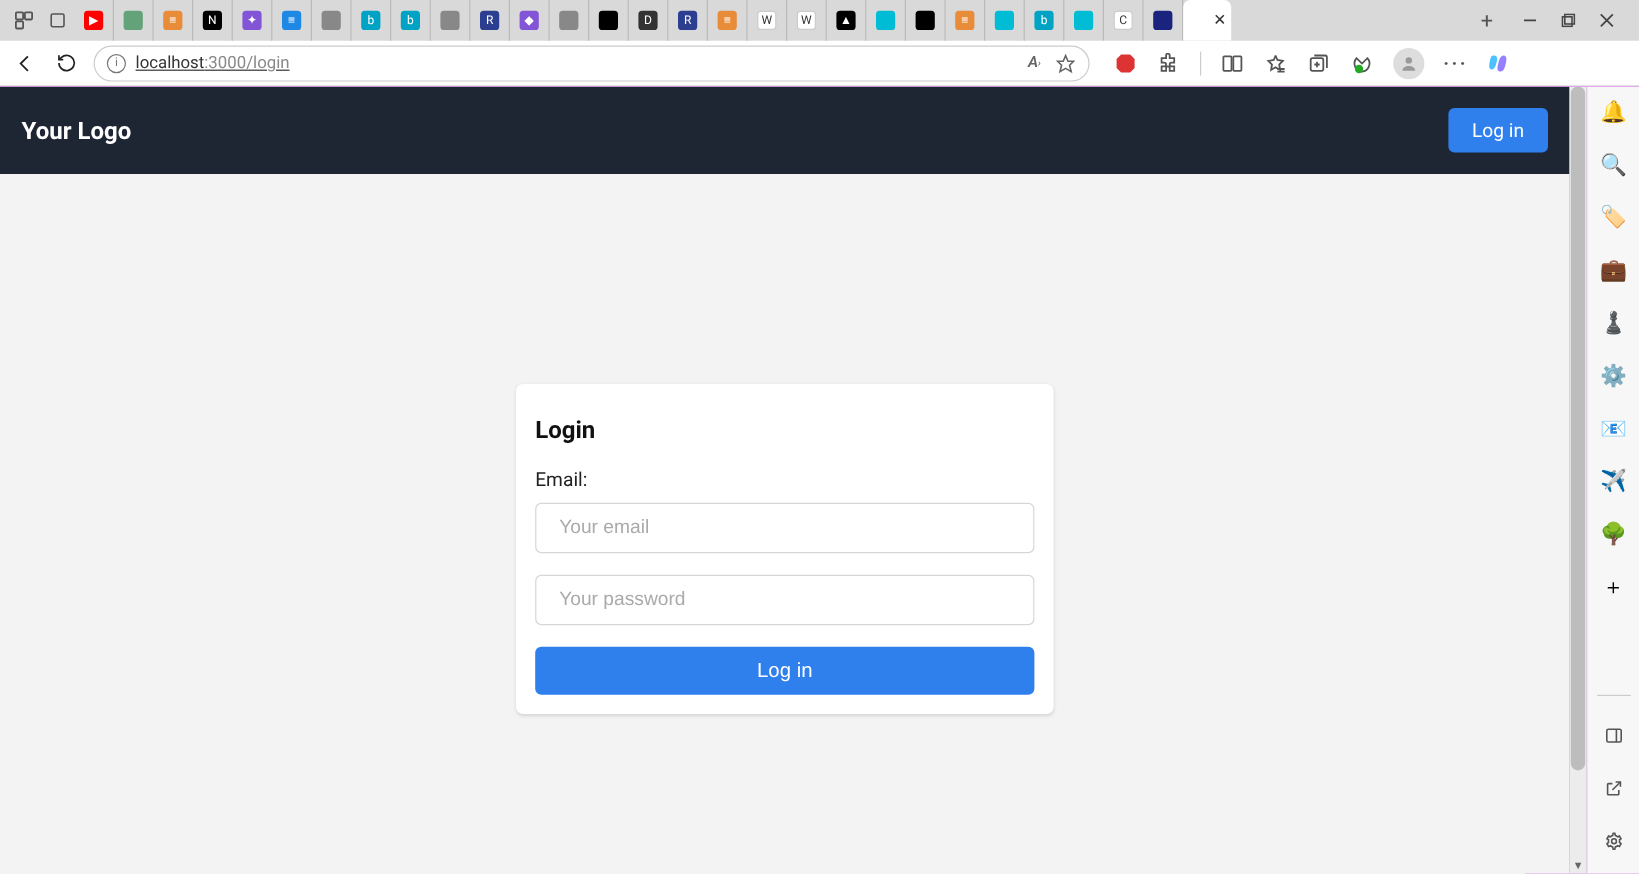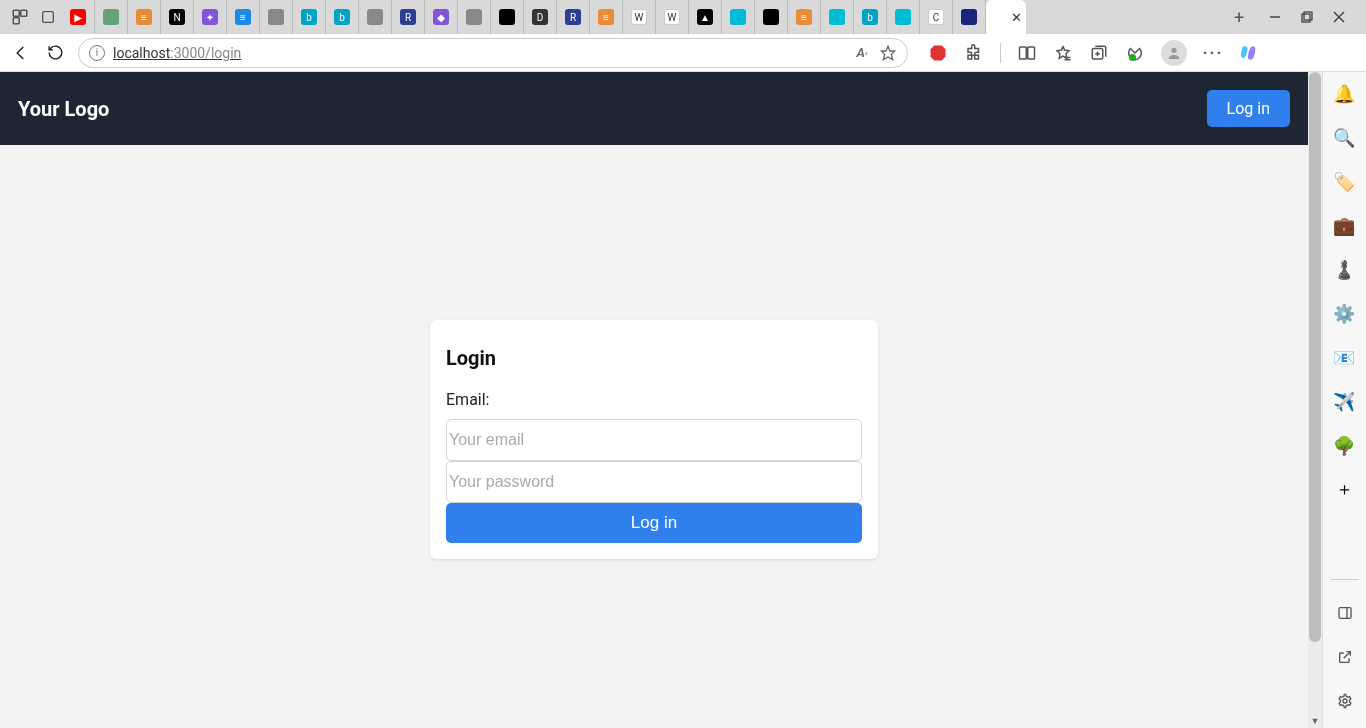--- a/index.html
+++ b/index.html
@@ -45,23 +45,23 @@
     .rail-bottom { margin-top: auto; display: flex; flex-direction: column; align-items: center; gap: 22px; padding-bottom: 6px; }
 
     
     .app-page { position: absolute; left: 0; top: 0; right: 14px; bottom: 0; background: #f3f3f3; overflow: auto; }
     .app-header { height: 73px; background: #1e2634; display: flex; align-items: center; justify-content: space-between; padding: 0 18px; }
     .brand { color: #fff; font-weight: 700; font-size: 20px; }
     .login-link { background: #2f80ed; color: #fff; padding: 9px 20px; border-radius: 5px; font-size: 16px; cursor: pointer; }
 
     .login-card { width: 448px; background: #fff; border-radius: 6px; box-shadow: 0 1px 3px rgba(0,0,0,0.12); margin: 175px auto 60px; padding: 26px 16px 16px; }
     .login-card h1 { font-size: 20px; font-weight: 700; color: #111; margin-bottom: 20px; }
-    .form-group { }
+    .form-group { margin-bottom: 18px; }
     .form-group label { display: block; font-size: 16px; color: #222; margin-bottom: 10px; }
-    .form-group input { width: 100%; height: 42px; border: 1px solid #d6d6d6; border-radius: 5px; padding: 0 2px; font-size: 16px; color: #333; outline: none; }
+    .form-group input { width: 100%; height: 42px; border: 1px solid #d6d6d6; border-radius: 5px; padding: 0 19px; font-size: 16px; color: #333; outline: none; }
     .form-group input::placeholder { color: #aaa; }
     .submit { width: 100%; height: 40px; background: #2f80ed; color: #fff; border: none; border-radius: 5px; font-size: 17px; cursor: pointer; }
 
     
     .fv-red{background:#f00;color:#fff}
     .fv-green{background:#64a37a;color:#fff}
     .fv-orange{background:#e88c3a;color:#fff}
     .fv-black{background:#000;color:#fff;border-radius:50%}
     .fv-purple{background:#8255d6;color:#fff}
     .fv-blue{background:#1e88e5;color:#fff}

